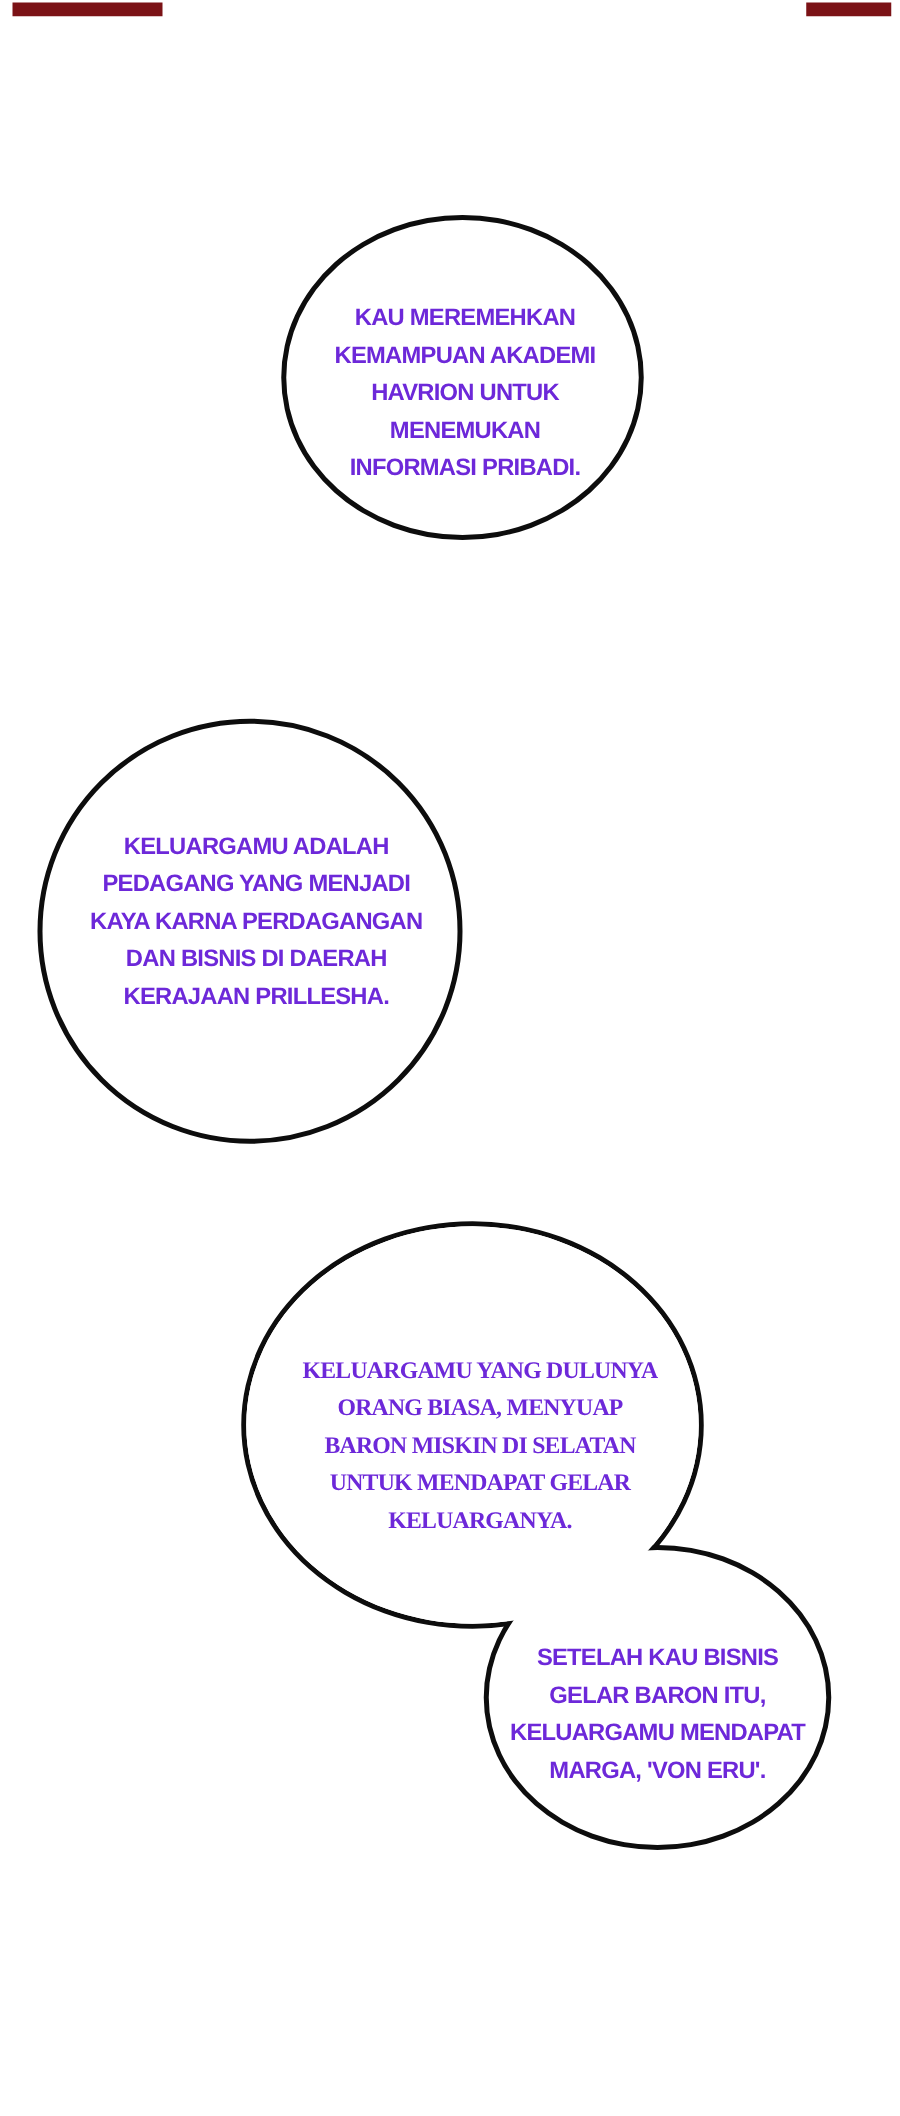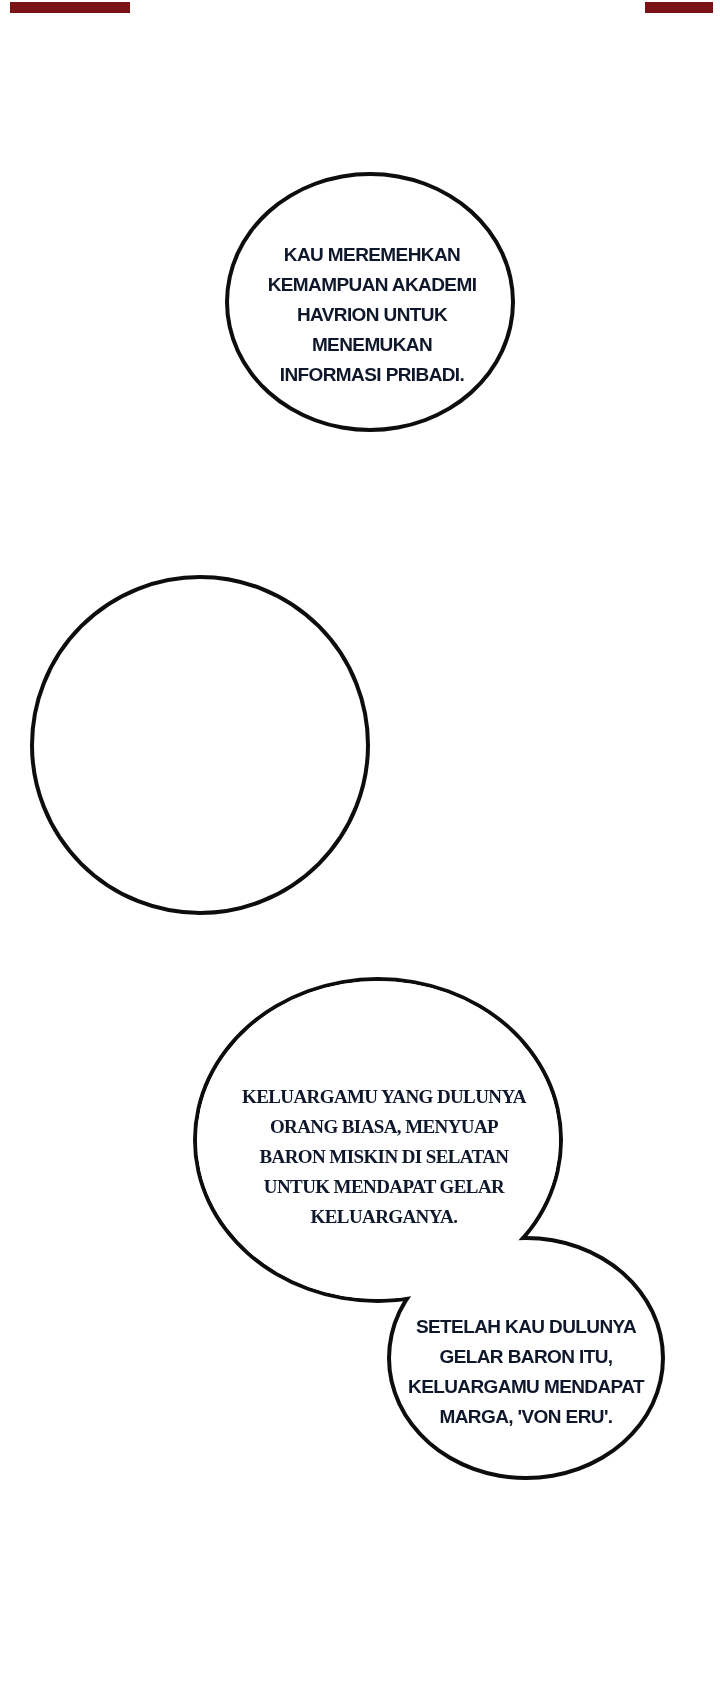--- a/index.html
+++ b/index.html
@@ -41,21 +41,21 @@
   #bubble-3-fill { left: 197px; top: 981px; width: 362px; height: 318px; z-index: 3; }
   .bubble-text {
     position: absolute;
     z-index: 5;
     text-align: center;
     white-space: pre;
     font-weight: 700;
     font-size: 19px;
     line-height: 30px;
     letter-spacing: -0.6px;
-    color: #0f172a;
+    color: #6d28d9;
   }
   #text-1 { left: 232px; top: 240px;  width: 280px; }
   #text-2 { left: 55px;  top: 663px;  width: 300px; }
   #text-3 { left: 224px; top: 1082px; width: 320px; font-family: Liberation Serif, serif; }
   #text-4 { left: 386px; top: 1312px; width: 280px; }
 </style>
 </head>
 <body>
 
 <div class="page">
@@ -68,23 +68,28 @@
 
   <div class="bubble" id="bubble-3"></div>
   <div class="bubble" id="bubble-4"></div>
   <div class="bubble fill-only" id="bubble-3-fill"></div>
 
   <div class="bubble-text" id="text-1">KAU MEREMEHKAN
 KEMAMPUAN AKADEMI
 HAVRION UNTUK
 MENEMUKAN
 INFORMASI PRIBADI.</div>
+  <div class="bubble-text" id="text-2">KELUARGAMU ADALAH
+PEDAGANG YANG MENJADI
+KAYA KARNA PERDAGANGAN
+DAN BISNIS DI DAERAH
+KERAJAAN PRILLESHA.</div>
   <div class="bubble-text" id="text-3">KELUARGAMU YANG DULUNYA
 ORANG BIASA, MENYUAP
 BARON MISKIN DI SELATAN
 UNTUK MENDAPAT GELAR
 KELUARGANYA.</div>
-  <div class="bubble-text" id="text-4">SETELAH KAU DULUNYA
+  <div class="bubble-text" id="text-4">SETELAH KAU BISNIS
 GELAR BARON ITU,
 KELUARGAMU MENDAPAT
 MARGA, 'VON ERU'.</div>
 
 </div>
 
 </body></html>

